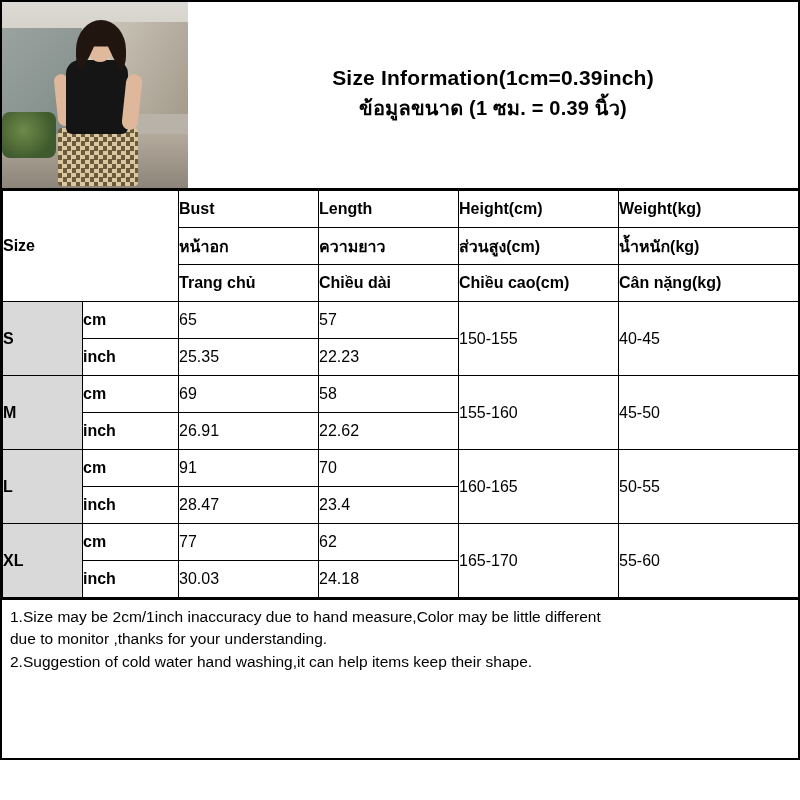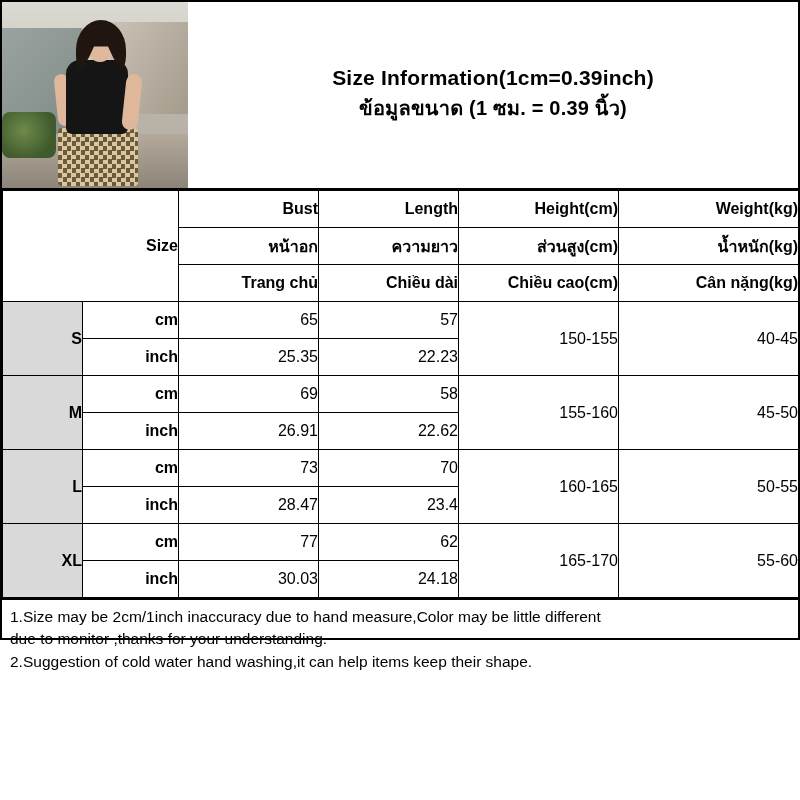--- a/index.html
+++ b/index.html
@@ -10,21 +10,21 @@
   body {
     width: 800px;
     height: 800px;
     font-family: "Liberation Sans", sans-serif;
     color: #000000;
     overflow: hidden;
   }
   .page {
     position: relative;
     width: 800px;
-    height: 640px;
+    height: 760px;
     box-sizing: border-box;
     border: 2px solid #000;
     background: #fff;
   }
 
   
   .header {
     position: relative;
     height: 186px;
     display: flex;
@@ -134,21 +134,21 @@
 
   
   table.size-table {
     border-collapse: collapse;
     width: 100%;
     table-layout: fixed;
   }
   table.size-table td,
   table.size-table th {
     border: 1px solid #000;
-    text-align: right;
+    text-align: left;
     vertical-align: middle;
     font-size: 16px;
     padding: 0;
     height: 36px;
   }
   .col-size   { width: 80px; }
   .col-unit   { width: 96px; }
   .col-bust   { width: 140px; }
   .col-length { width: 140px; }
   .col-height { width: 160px; }
@@ -273,21 +273,21 @@
         </tr>
         <tr>
           <td class="unit-label">inch</td>
           <td class="val">26.91</td>
           <td class="val">22.62</td>
         </tr>
 
         <tr>
           <td class="size-label greycell" rowspan="2">L</td>
           <td class="unit-label">cm</td>
-          <td class="val">73</td>
+          <td class="val">91</td>
           <td class="val">70</td>
           <td class="val" rowspan="2">160-165</td>
           <td class="val" rowspan="2">50-55</td>
         </tr>
         <tr>
           <td class="unit-label">inch</td>
           <td class="val">28.47</td>
           <td class="val">23.4</td>
         </tr>
 

